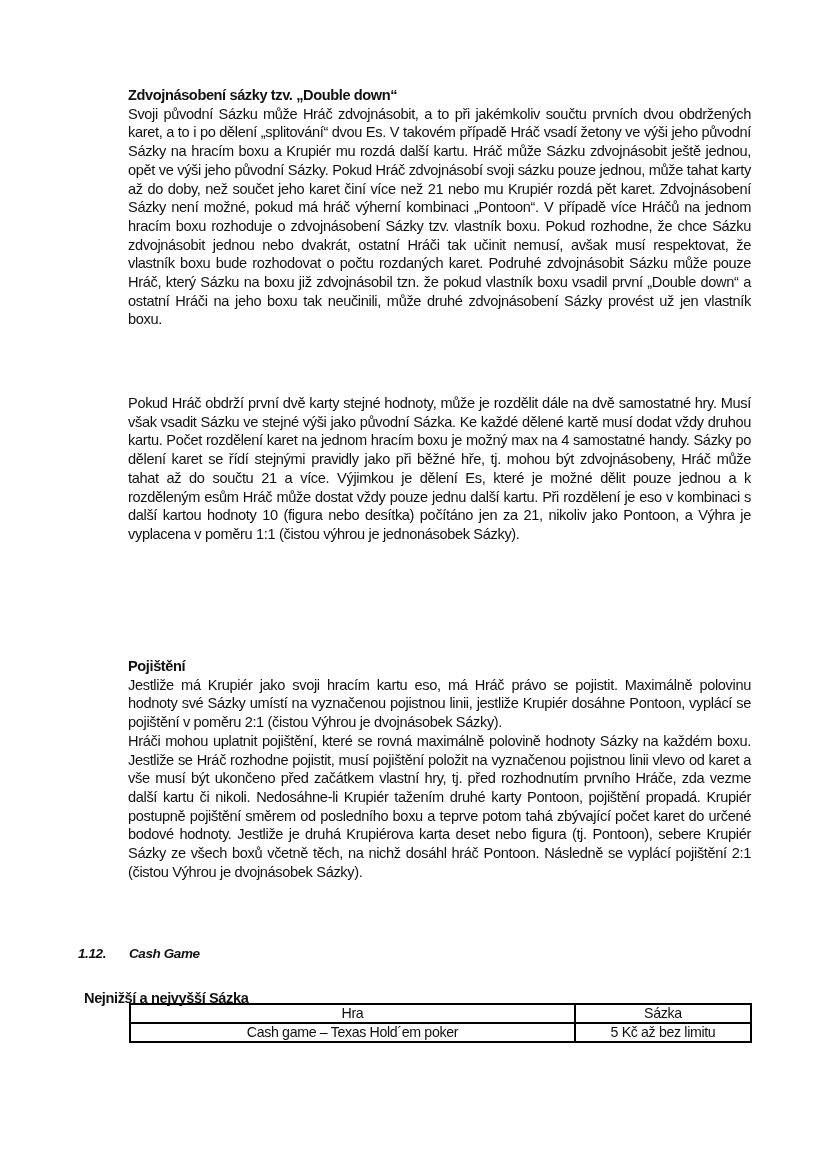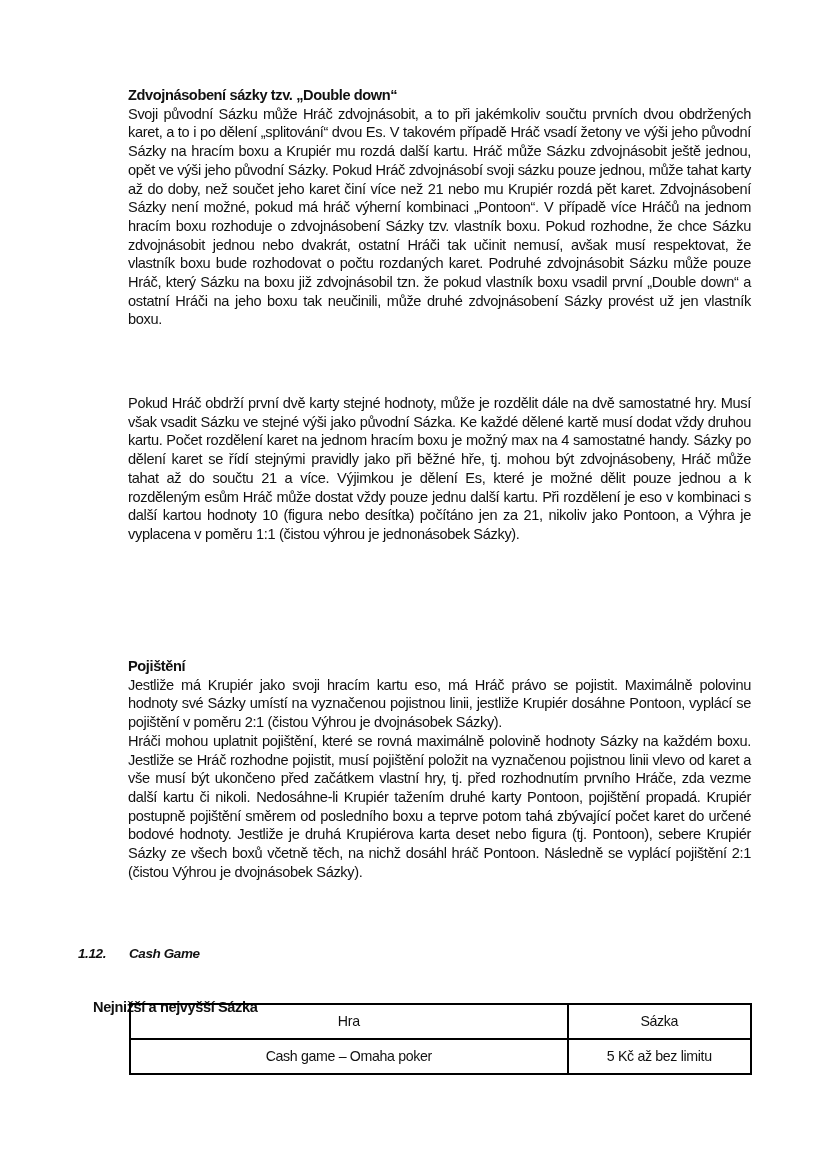--- a/index.html
+++ b/index.html
@@ -61,37 +61,37 @@
       width: 51px;
     }
     .table-title {
       position: absolute;
       left: 80px;
       top: 985px;
       font-size: 14.6px;
       font-weight: bold;
       letter-spacing: -0.4px;
       line-height: 18px;
-      margin: 13px;
+      margin: 4px;
     }
     table.limits {
       position: absolute;
       left: 129px;
       top: 1003px;
       width: 623px;
       border-collapse: collapse;
       font-size: 14.2px;
       letter-spacing: -0.35px;
     }
     table.limits th,
     table.limits td {
       border: 2px solid #000000;
       text-align: center;
       font-weight: normal;
-      padding: 8px;
+      padding: 0;
       height: 17px;
       line-height: 17px;
     }
     table.limits th.col-hra, table.limits td.col-hra { width: 430px; }
     table.limits th.col-sazka, table.limits td.col-sazka { width: 169px; }
   </style>
 </head>
 <body>
 
 <div class="page">
@@ -119,19 +119,19 @@
 
   <table class="limits">
     <thead>
       <tr>
         <th class="col-hra">Hra</th>
         <th class="col-sazka">Sázka</th>
       </tr>
     </thead>
     <tbody>
       <tr>
-        <td class="col-hra">Cash game – Omaha poker</td>
+        <td class="col-hra">Cash game – Texas Hold´em poker</td>
         <td class="col-sazka">5 Kč až bez limitu</td>
       </tr>
     </tbody>
   </table>
 
 </div>
 
 </body></html>

